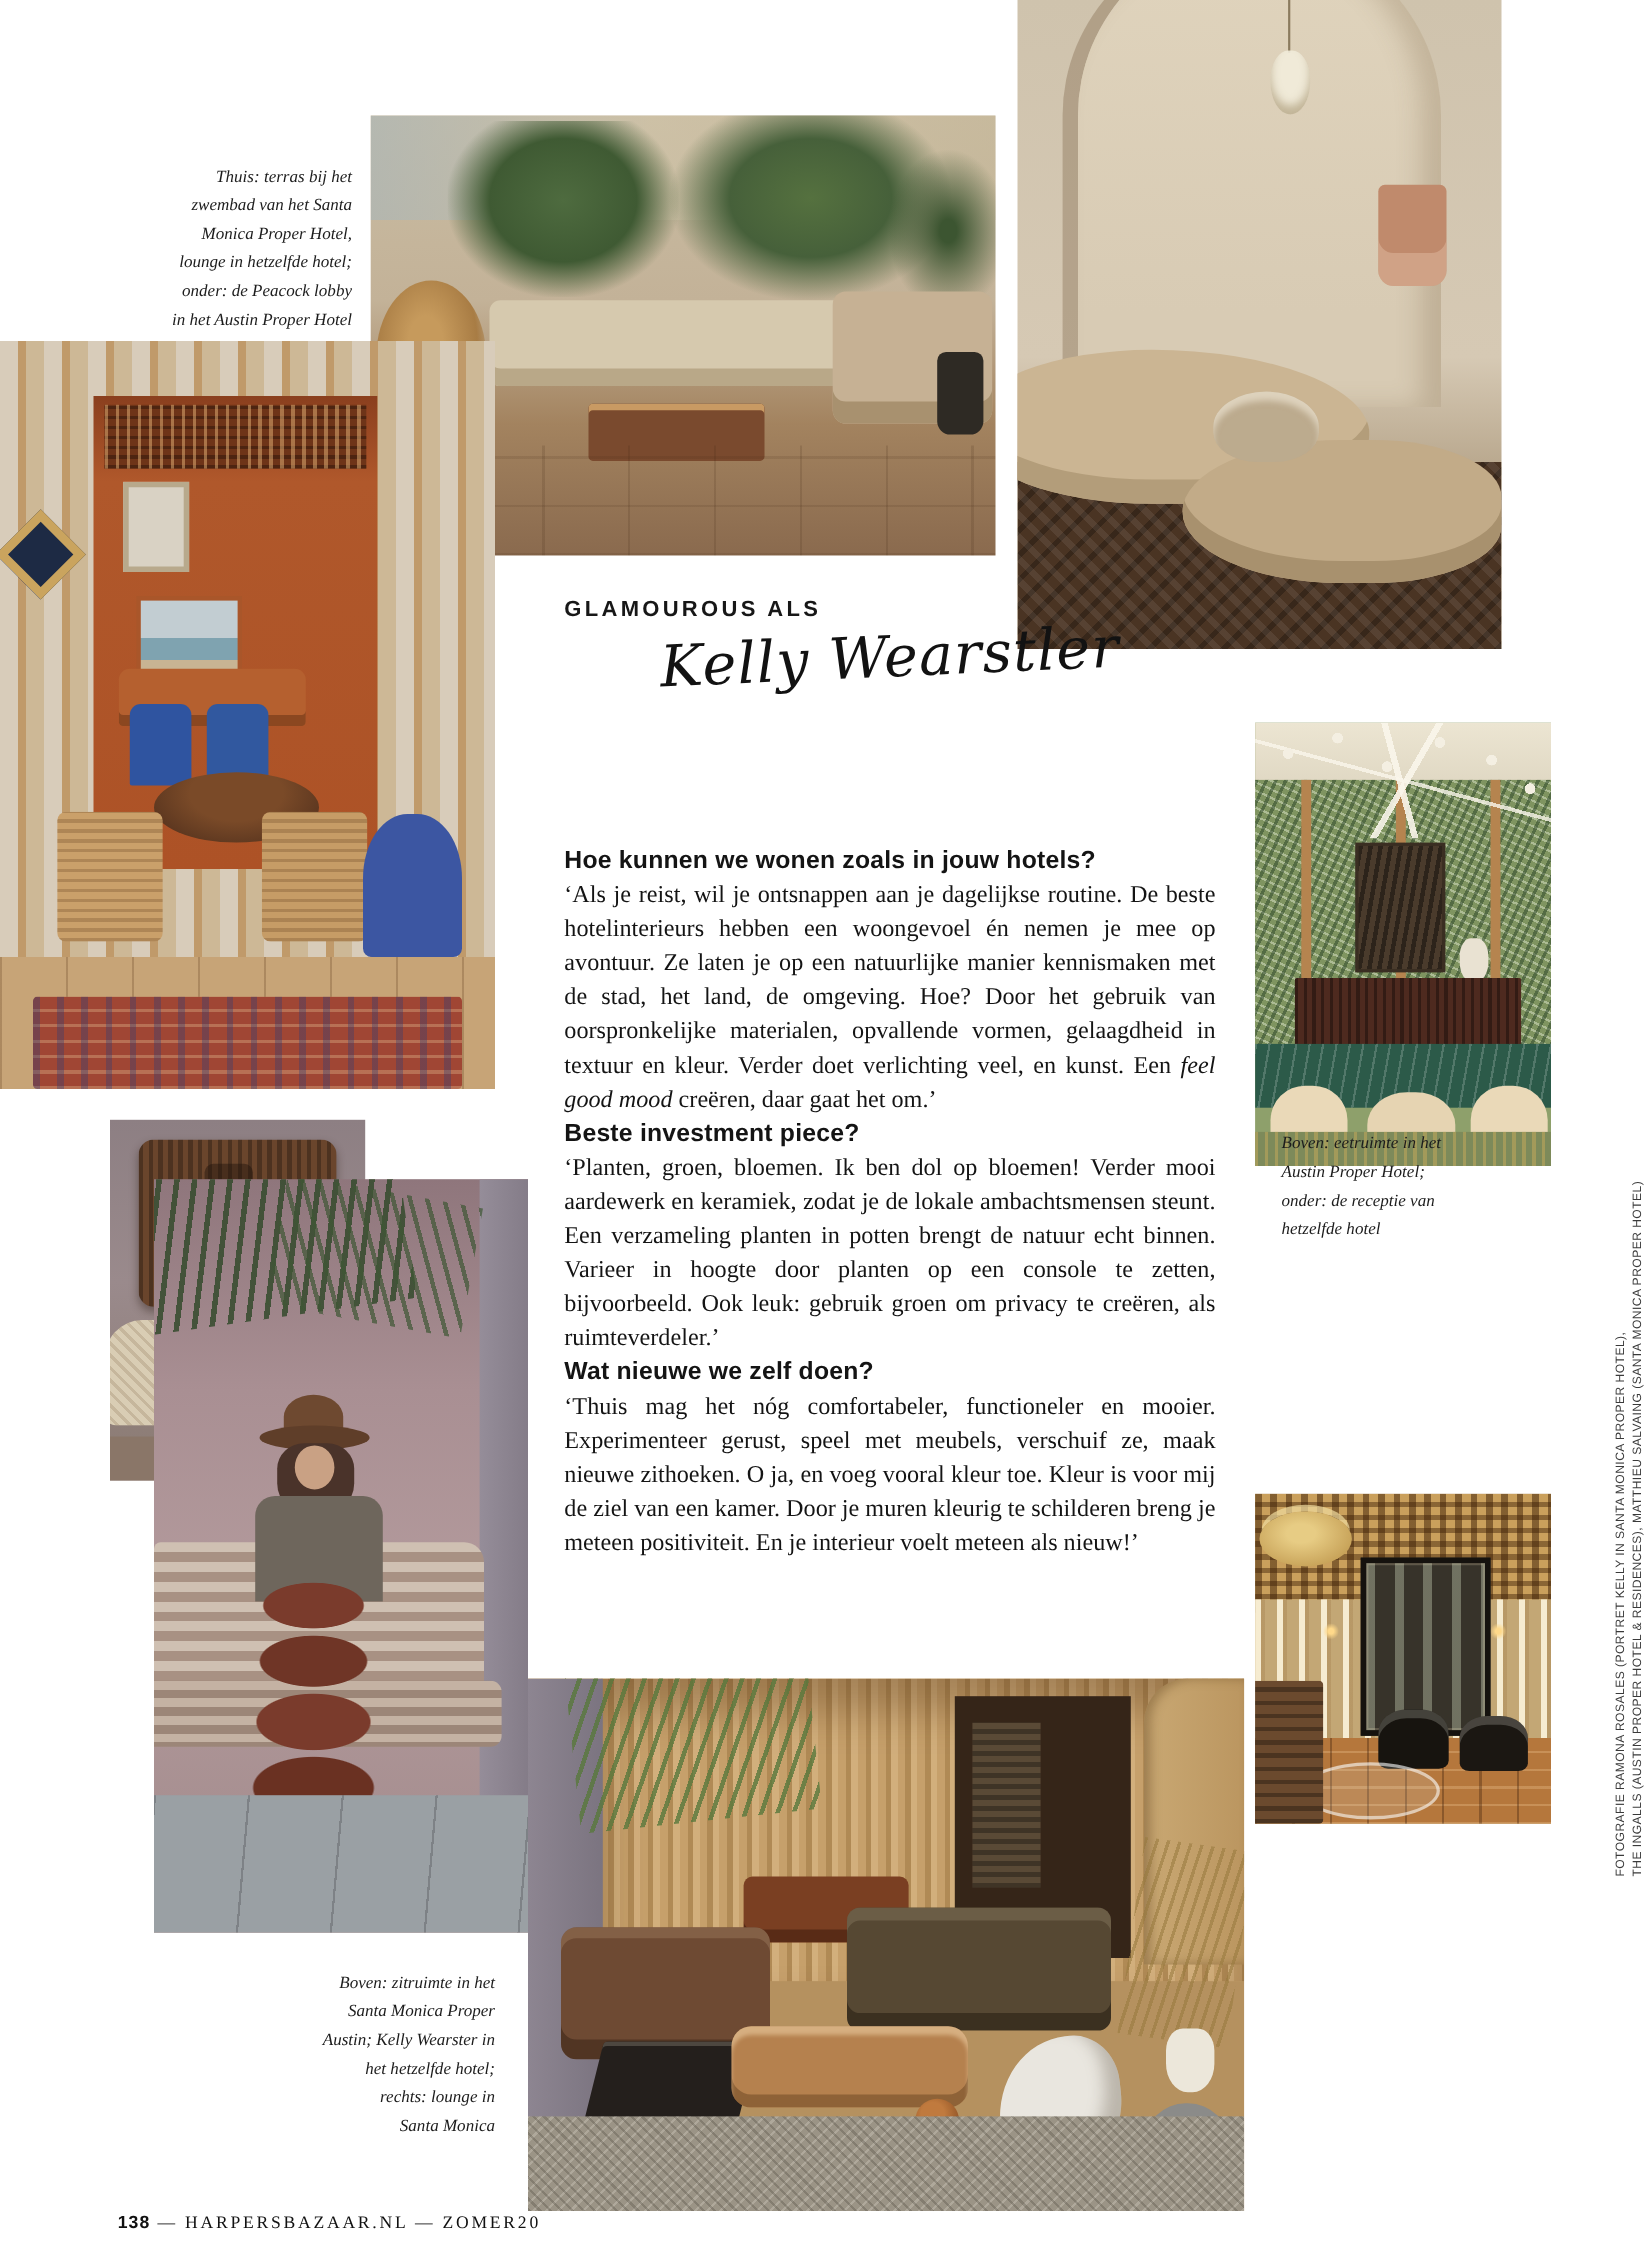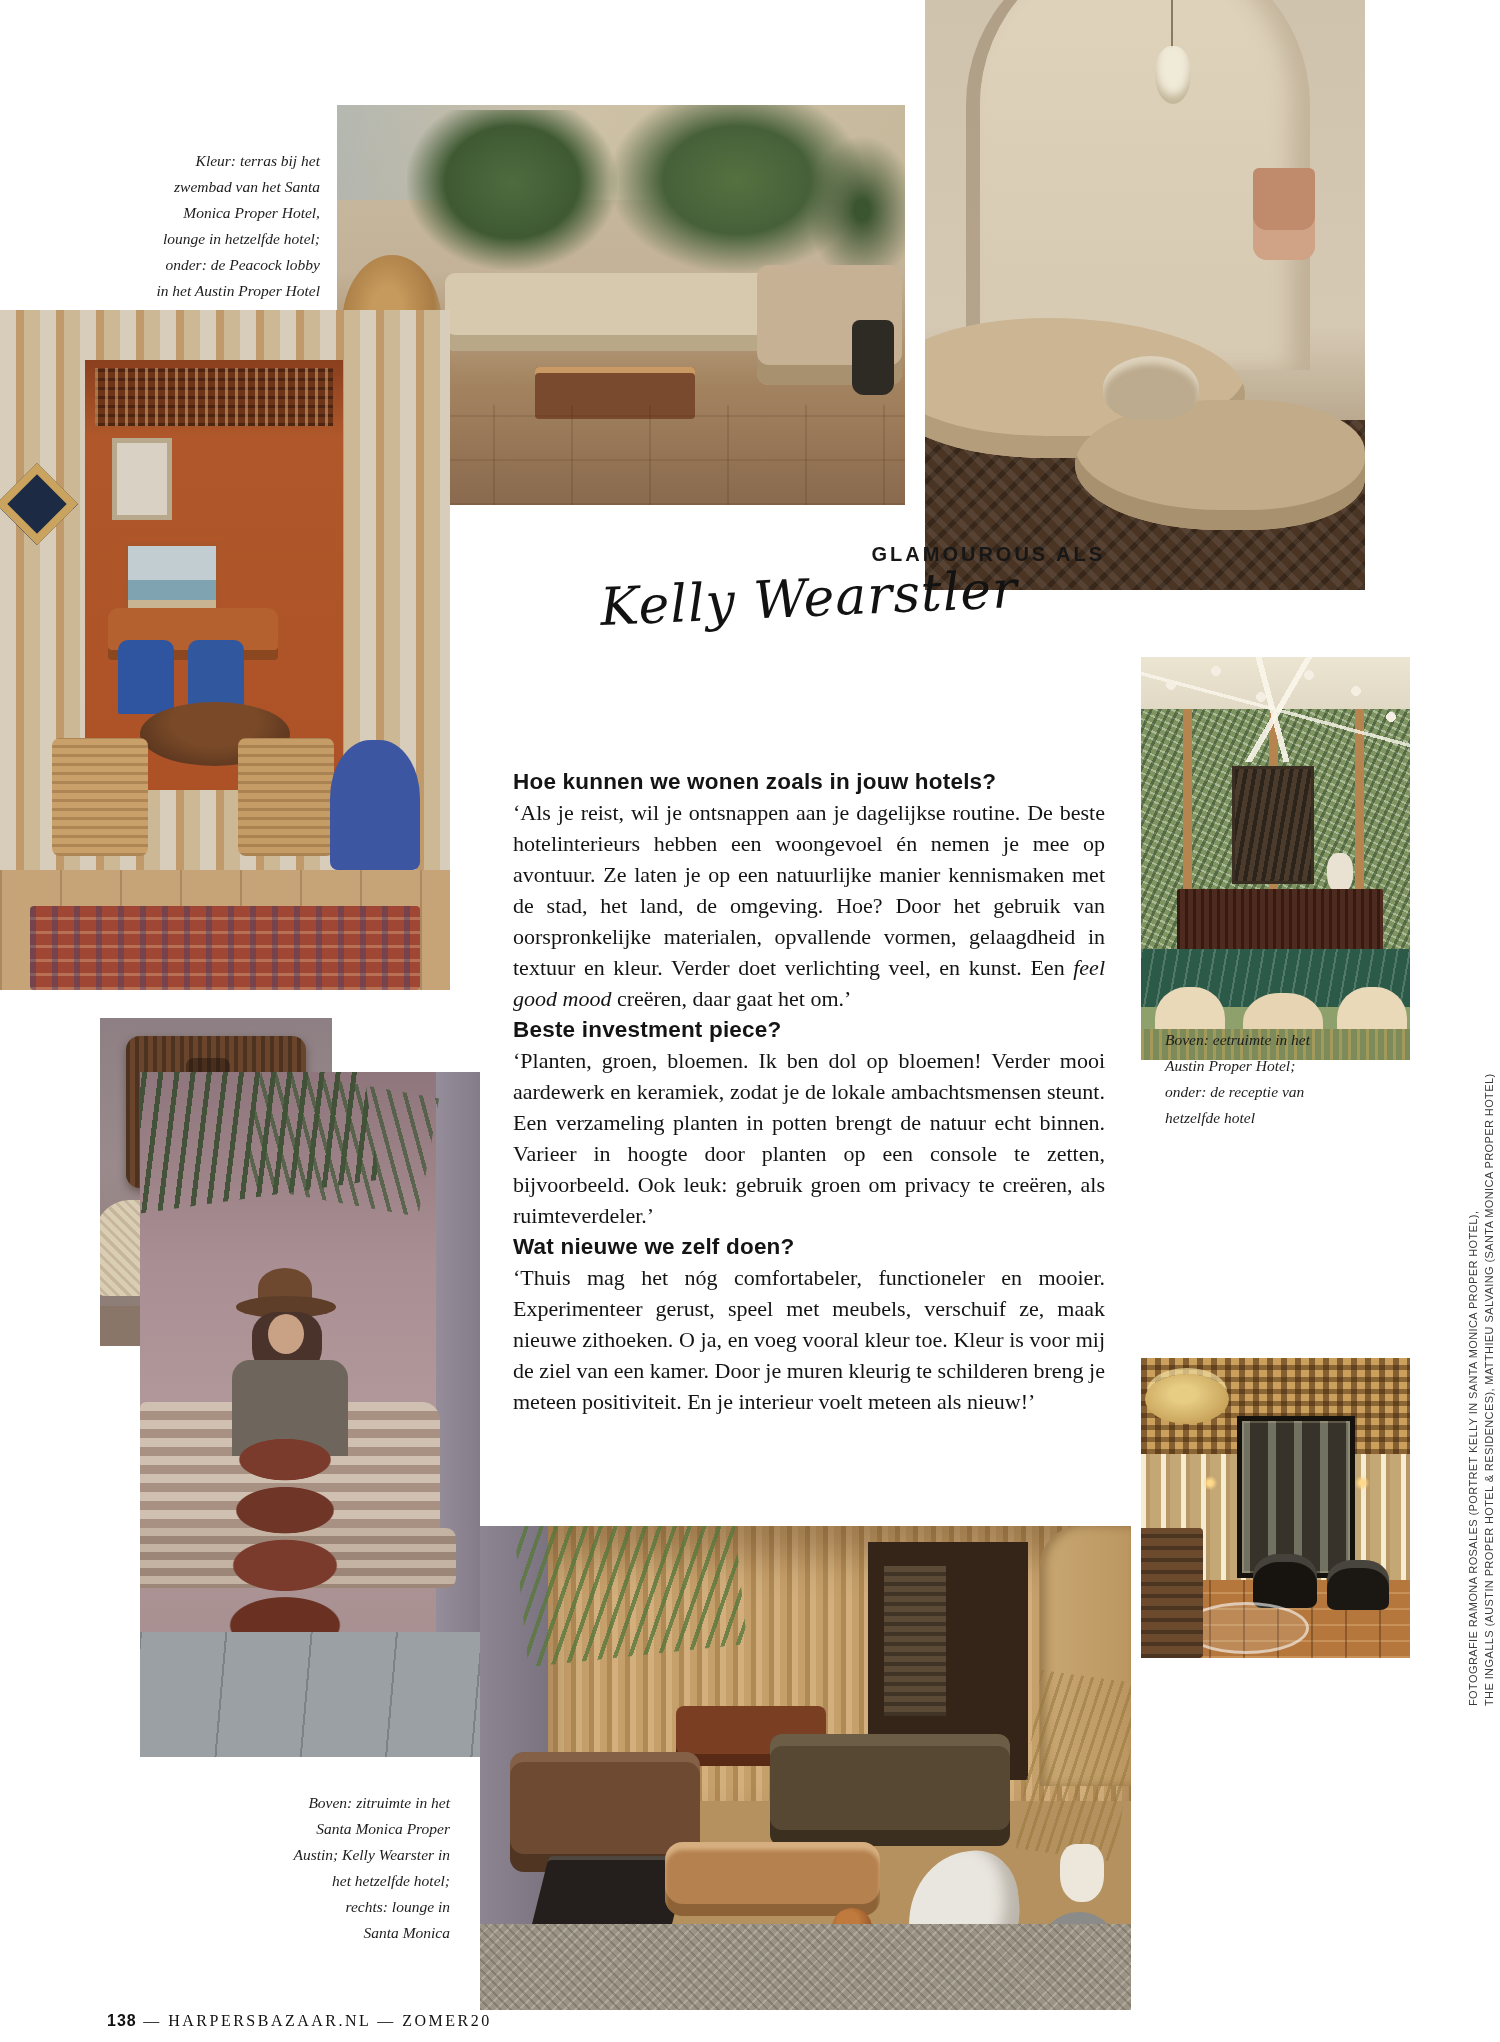--- a/index.html
+++ b/index.html
@@ -6,21 +6,21 @@
   #page{position:relative;width:1500px;height:2042px;background:#ffffff;overflow:hidden;
         font-family:"Liberation Serif",serif;color:#1a1a1a;}
   .abs{position:absolute;}
   .s{position:absolute;}
   .photo{position:absolute;overflow:hidden;}
   
   .cap{font-style:italic;font-size:15.5px;line-height:26px;color:#1c1c1c;}
   .cap-r{text-align:right;}
   
   .kicker{font-family:"Liberation Sans",sans-serif;font-weight:700;font-size:20px;
-          letter-spacing:3px;color:#171717;text-align:right;}
+          letter-spacing:3px;color:#171717;text-align:left;}
   .script-title{font-family:"DejaVu Serif",serif;font-style:italic;font-size:52px;
           color:#121212;text-align:center;transform:rotate(-2.5deg);letter-spacing:1px;}
   .intro{font-style:italic;font-size:24px;line-height:29px;text-align:center;color:#161616;}
   
   .copy{font-size:22px;line-height:31px;text-align:justify;color:#141414;}
   .copy p{margin:0;}
   .q{font-family:"Liberation Sans",sans-serif;font-weight:700;font-size:22.5px;
      letter-spacing:.2px;text-align:left;}
   .links{font-style:italic;}
   
@@ -29,21 +29,21 @@
   
   .vcred{font-family:"Liberation Sans",sans-serif;font-size:11px;letter-spacing:.4px;
          color:#3a3a3a;white-space:nowrap;transform-origin:0 0;transform:rotate(-90deg);}
 </style>
 </head>
 <body>
 
 <div id="page">
 
   <div class="abs cap cap-r" style="left:60px;top:148px;width:260px;">
-    <div>Kleur: terras bij het</div>
+    <div>Thuis: terras bij het</div>
     <div>zwembad van het Santa</div>
     <div>Monica Proper Hotel,</div>
     <div>lounge in hetzelfde hotel;</div>
     <div>onder: de Peacock lobby</div>
     <div>in het Austin Proper Hotel</div>
   </div>
 
   <div class="photo" style="left:337px;top:105px;width:568px;height:400px;
        background:linear-gradient(180deg,#c9bca2 0%,#c3b298 42%,#a3835f 70%,#8a6a4e 100%);">
     <div class="s" style="left:0;top:0;width:100%;height:95px;background:linear-gradient(90deg,#aab6b8 0%,#cfc3a8 45%,#c6b89a 100%);opacity:.65;"></div>

